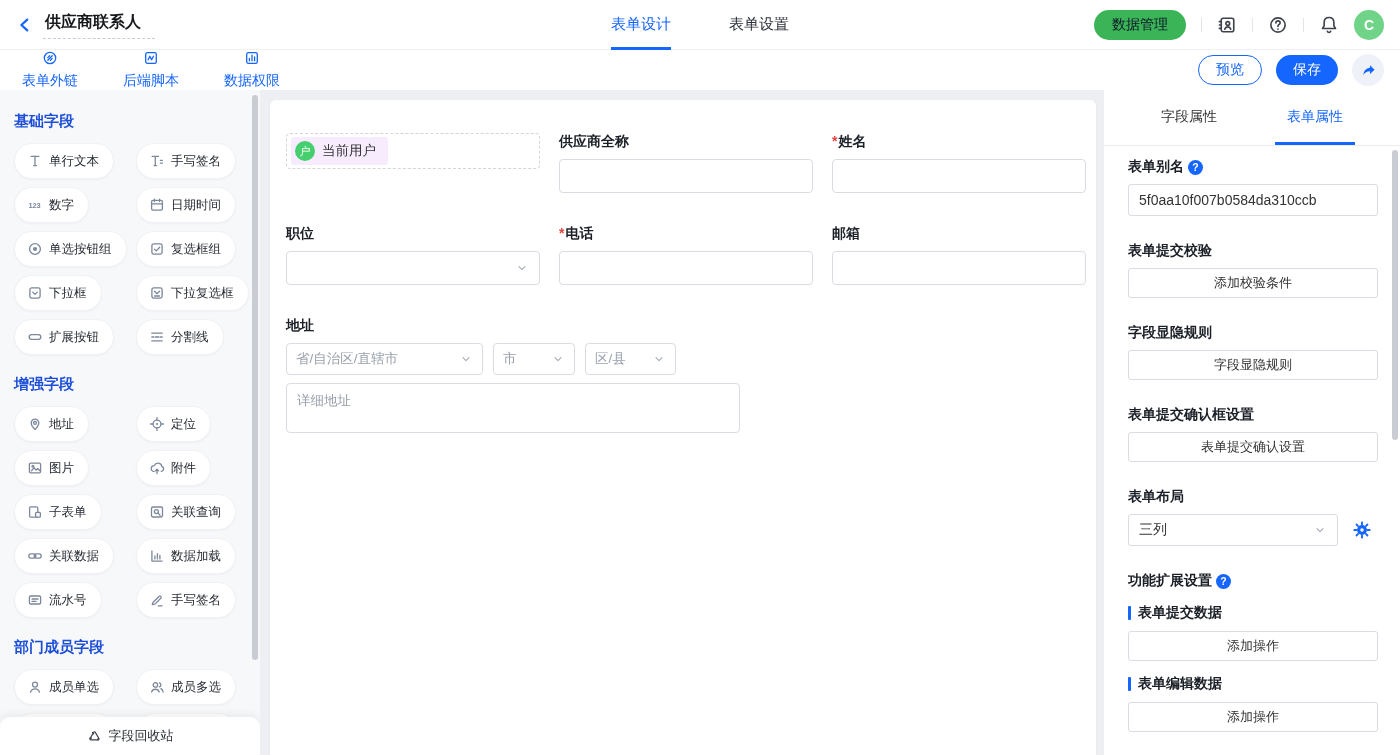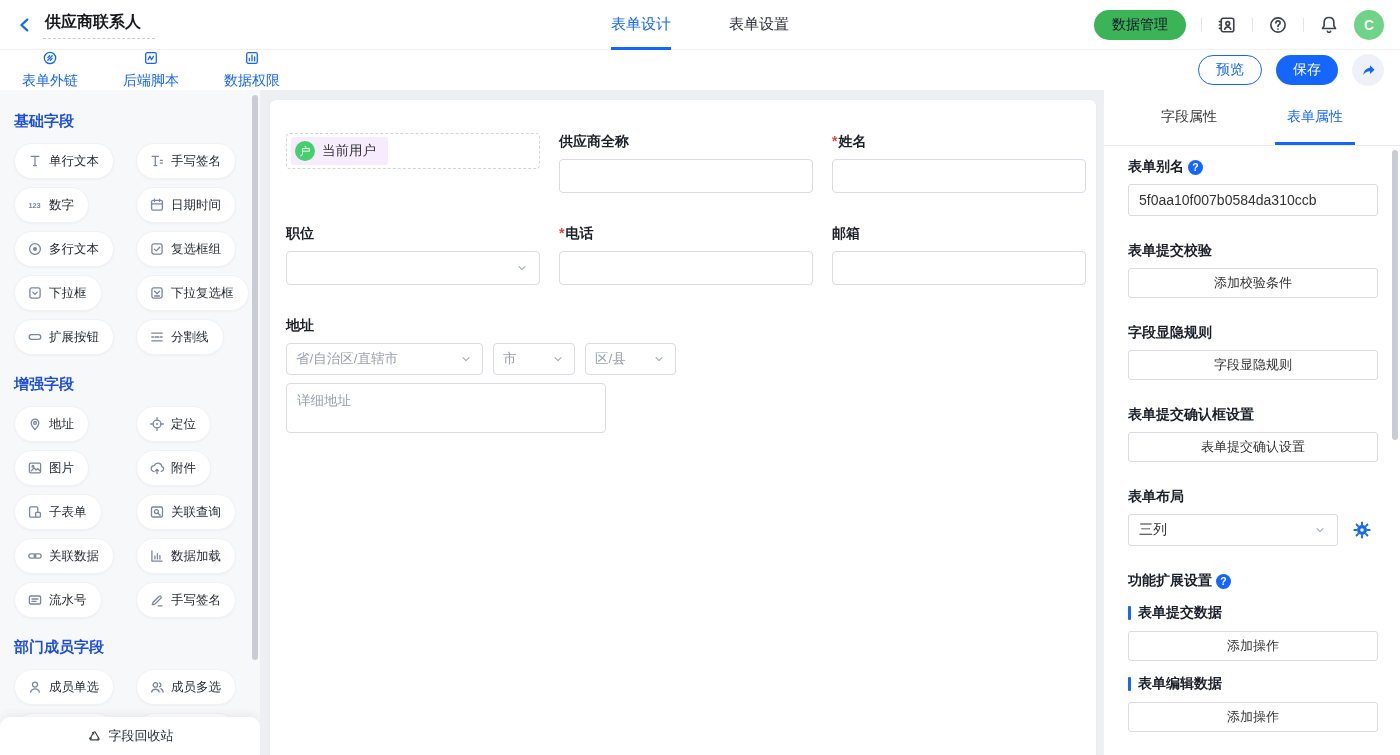--- a/index.html
+++ b/index.html
@@ -80,21 +80,21 @@
                 align-items:center; padding:2px 4px; }
   .tag { display:inline-flex; align-items:center; gap:7px; background:#f6ecfe; border-radius:3px;
          height:28px; padding:0 12px 0 4px; font-size:13.5px; color:#333; }
   .tag-ic { width:20px; height:20px; border-radius:50%; background:#46cf6e; color:#fff; font-size:11px;
             display:flex; align-items:center; justify-content:center; }
   .addr-row { display:flex; gap:10px; }
   .addr-s { height:32px; border:1px solid #d9dce3; border-radius:4px; display:flex; align-items:center;
             padding:0 9px; color:#9aa1ad; font-size:13.5px; }
   .addr-s .chev { margin-left:auto; color:#a6adb8; }
   .w1{ width:197px; } .w2{ width:82px; } .w3{ width:91px; }
-  .addr-ta { margin-top:8px; width:320px; height:50px; border:1px solid #d9dce3; border-radius:4px;
+  .addr-ta { margin-top:8px; width:454px; height:50px; border:1px solid #d9dce3; border-radius:4px;
              padding:8px 10px; color:#9aa1ad; font-size:13.5px; }
 
   
   .panel { position:absolute; right:0; top:0; width:296px; bottom:0; background:#fff; overflow:hidden; }
   .p-tabs { height:56px; display:flex; justify-content:center; gap:46px; border-bottom:1px solid #ececee; }
   .p-tab { line-height:52px; font-size:14px; color:#333; padding:0 12px; border-bottom:3px solid transparent; cursor:pointer; }
   .p-tab.active { color:var(--primary); border-color:var(--primary); }
   .p-body { padding:12px 22px 0 24px; }
   .p-sec { margin-bottom:26px; }
   .p-h { font-size:14px; font-weight:bold; color:#1b1f27; display:flex; align-items:center; gap:4px; margin-bottom:8px; }
@@ -241,21 +241,21 @@
             </span>
             <span>日期时间</span>
           </div>
           <div class="pill">
             <span class="ic ">
               <svg viewBox="0 0 16 16" width="16" height="16" fill="none" stroke="currentColor" stroke-width="1.3" stroke-linecap="round" stroke-linejoin="round">
                 <circle cx="8" cy="8" r="5.4"></circle>
                 <circle cx="8" cy="8" r="2" fill="currentColor" stroke="none"></circle>
               </svg>
             </span>
-            <span>多行文本</span>
+            <span>单选按钮组</span>
           </div>
           <div class="pill">
             <span class="ic ">
               <svg viewBox="0 0 16 16" width="16" height="16" fill="none" stroke="currentColor" stroke-width="1.3" stroke-linecap="round" stroke-linejoin="round">
                 <rect x="2.9" y="2.9" width="10.2" height="10.2" rx="1.8"></rect>
                 <polyline points="5.4,8.1 7.2,9.9 10.7,6.3"></polyline>
               </svg>
             </span>
             <span>复选框组</span>
           </div>

